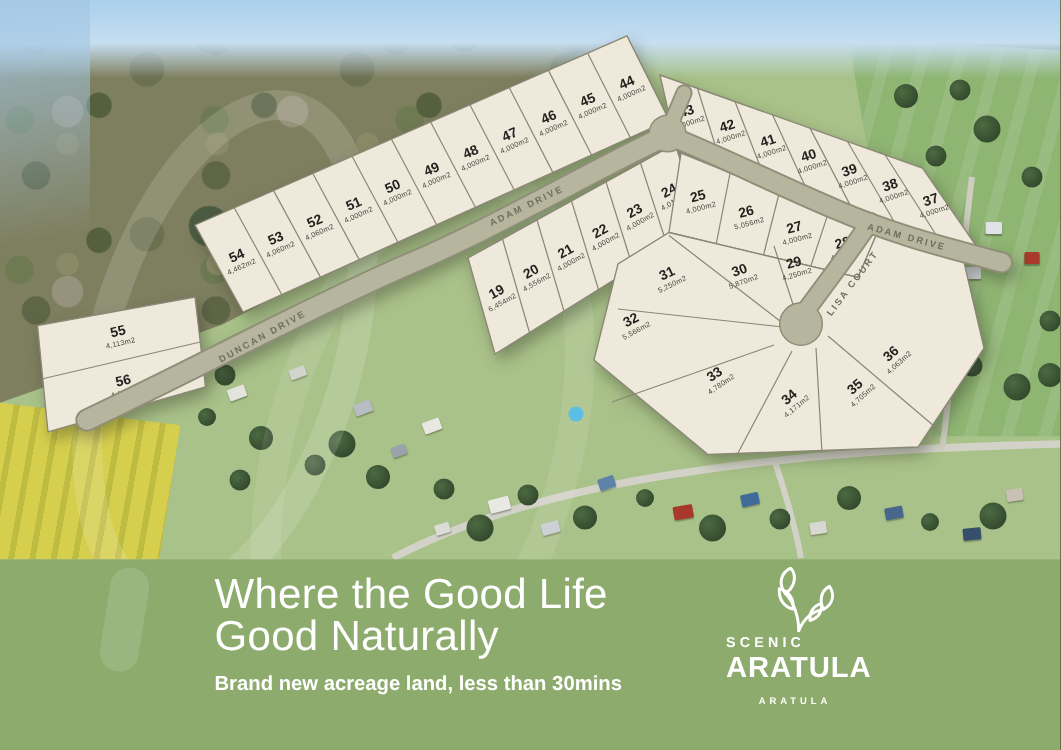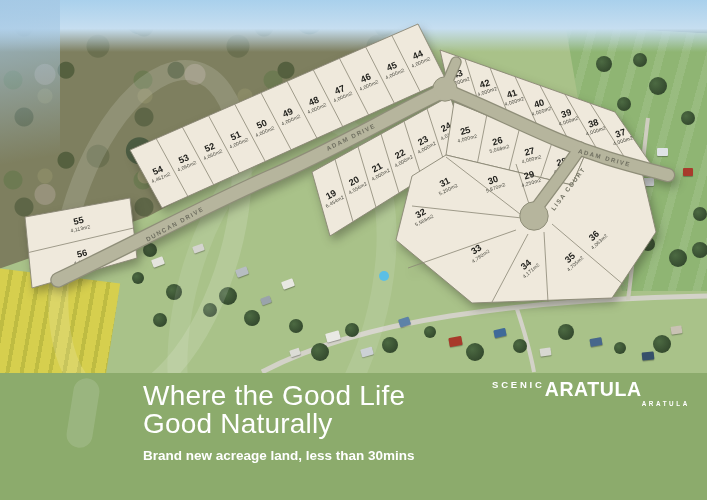--- a/index.html
+++ b/index.html
@@ -39,21 +39,21 @@
   .banner-capsule{position:absolute;left:70px;top:378px;width:26px;height:70px;border-radius:14px;
     background:rgba(255,255,255,.13);transform:rotate(9deg);}
   
   .plan-svg{position:absolute;left:0;top:0;filter:drop-shadow(3px 5px 5px rgba(35,35,25,.35));}
   .plan-svg text{font-family:"Liberation Sans",sans-serif;}
   
   .banner{position:absolute;left:0;top:373px;width:707px;height:127px;background:#8cab6c;color:#fff;}
   .banner-textblock{position:absolute;left:143px;top:9px;}
   .headline{font-size:28px;font-weight:400;line-height:28px;letter-spacing:.2px;}
   .subline{margin-top:9px;font-size:13.5px;font-weight:700;line-height:18px;text-align:center;}
-  .logoblock{position:absolute;left:484px;top:5px;width:92px;display:flex;flex-direction:row;}
+  .logoblock{position:absolute;left:484px;top:5px;width:92px;display:flex;flex-direction:column;}
   .logo-icon{align-self:center;margin-left:8px;}
   .logo-scenic{font-size:9.5px;font-weight:700;letter-spacing:2.8px;margin-top:1px;}
   .logo-pocket{font-size:19.5px;font-weight:700;letter-spacing:.6px;margin-top:0px;}
   .logo-aratula{font-size:6.3px;font-weight:700;letter-spacing:2.6px;align-self:center;margin-top:7px;}
 </style>
 </head>
 <body>
 
 <div class="stage">
 

